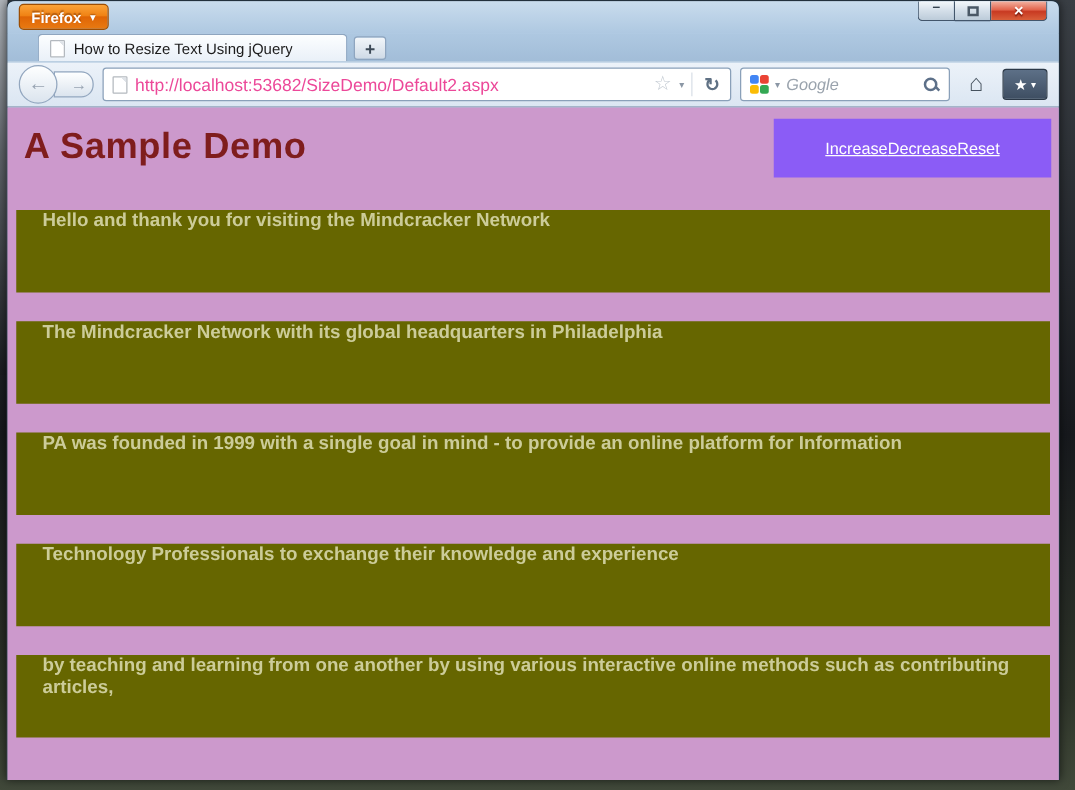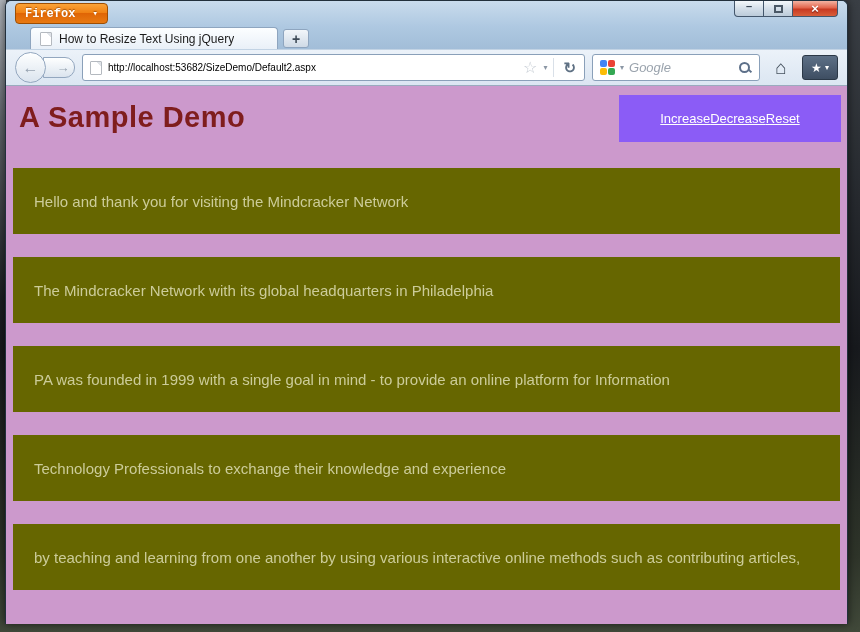--- a/index.html
+++ b/index.html
@@ -17,26 +17,25 @@
     border:1px solid #22303c; border-bottom:none; border-radius:6px 6px 0 0;
     background:linear-gradient(180deg,#bad1e8 0%,#a6c1dc 100%);
     box-shadow:0 0 8px rgba(0,0,0,.6);
   }
 
   
   .titlebar { position:relative; height:26px; border-radius:6px 6px 0 0;
     background:linear-gradient(180deg,#c9dced 0%,#aec8e1 100%); }
   .ff-btn {
     position:absolute; left:9px; top:2px; height:21px; padding:0 9px;
-    display:flex; align-items:center; gap:17px;
+    display:flex; align-items:center; gap:7px;
     background:linear-gradient(180deg,#fba338 0%,#f08214 45%,#e06505 50%,#e87a12 100%);
     border:1px solid #9d4e03; border-radius:4px;
     color:#fff; font-size:12px; font-weight:bold; text-shadow:0 -1px 1px rgba(120,50,0,.6);
     cursor:pointer;
-    font-family:Liberation Mono, monospace;
   }
   .ff-btn .caret { font-size:9px; font-weight:normal; }
   .win-controls { position:absolute; right:9px; top:0; display:flex; }
   .win-btn {
     height:16px; display:flex; align-items:center; justify-content:center;
     border:1px solid #43566b; border-top:none;
     background:linear-gradient(180deg,#f4f8fb 0%,#d4dfe9 50%,#bccbd9 100%);
     color:#33414f; font-size:11px; font-weight:bold; cursor:pointer;
   }
   .win-btn.min { width:30px; border-radius:0 0 0 4px; }
@@ -87,21 +86,21 @@
     margin-left:-10px; width:32px; height:21px; border-radius:0 10px 10px 0; flex:0 0 auto;
     border:1px solid #93a7bf; background:linear-gradient(180deg,#feffff 0%,#dbe4ee 100%);
     display:flex; align-items:center; justify-content:center; padding-left:8px;
     color:#97a3b1; font-size:13px; font-weight:bold; cursor:pointer;
   }
   .urlbar {
     flex:1; height:27px; display:flex; align-items:center; gap:6px; padding:0 5px 0 7px;
     background:#fff; border:1px solid #8aa0b9; border-radius:3px;
   }
   .url-input { flex:1; border:none; outline:none; background:transparent;
-    font-family:"Liberation Sans",sans-serif; font-size:10px; color:#000000; }
+    font-family:"Liberation Sans",sans-serif; font-size:14px; color:#ec4899; }
   .star { color:#c3cad2; font-size:16px; line-height:1; }
   .caret-sm { color:#8b97a5; font-size:8px; }
   .vdiv { width:1px; height:19px; background:#d9e0e8; }
   .reload { color:#5f7184; font-size:15px; font-weight:bold; cursor:pointer; padding:0 3px; }
 
   .searchbox {
     width:168px; height:27px; flex:0 0 auto;
     display:flex; align-items:center; gap:5px; padding:0 7px;
     background:#fff; border:1px solid #8aa0b9; border-radius:3px;
   }
@@ -131,21 +130,21 @@
   .page-title { margin:13px 0 0 6px; font-size:29px; line-height:36px; font-weight:bold;
     color:#7f1d1d; letter-spacing:.5px; }
   .linkbox {
     position:absolute; top:9px; right:6px; width:222px; height:47px;
     background:#8b5cf6; display:flex; align-items:center; justify-content:center;
     padding:0 13px;
   }
   .linkbox a { color:#FFFFFF; font-size:13px; text-decoration:underline; cursor:pointer; }
   .bars { margin-top:33px; }
   .bar { height:66px; background:#666600; margin-bottom:23px;
-    display:flex; align-items:center; padding-left:21px; }
+    display:flex; align-items:flex-start; padding-left:21px;font-weight:bold; }
   .bar span { color:#CCCC99; font-size:15px; }
 </style>
 </head>
 <body>
 
 <div class="desktop">
   <div class="window">
 
     <div class="titlebar">
       <div class="ff-btn">

